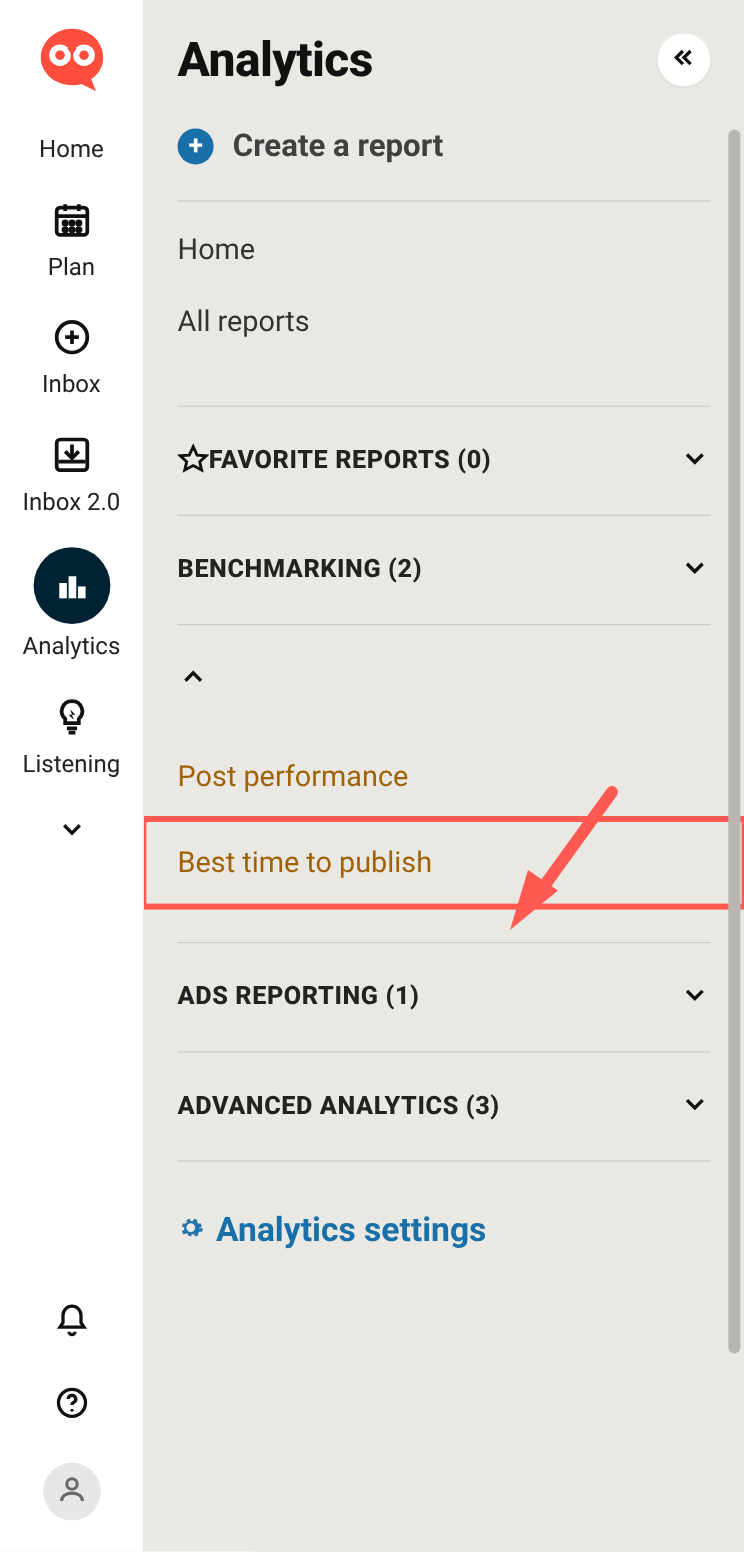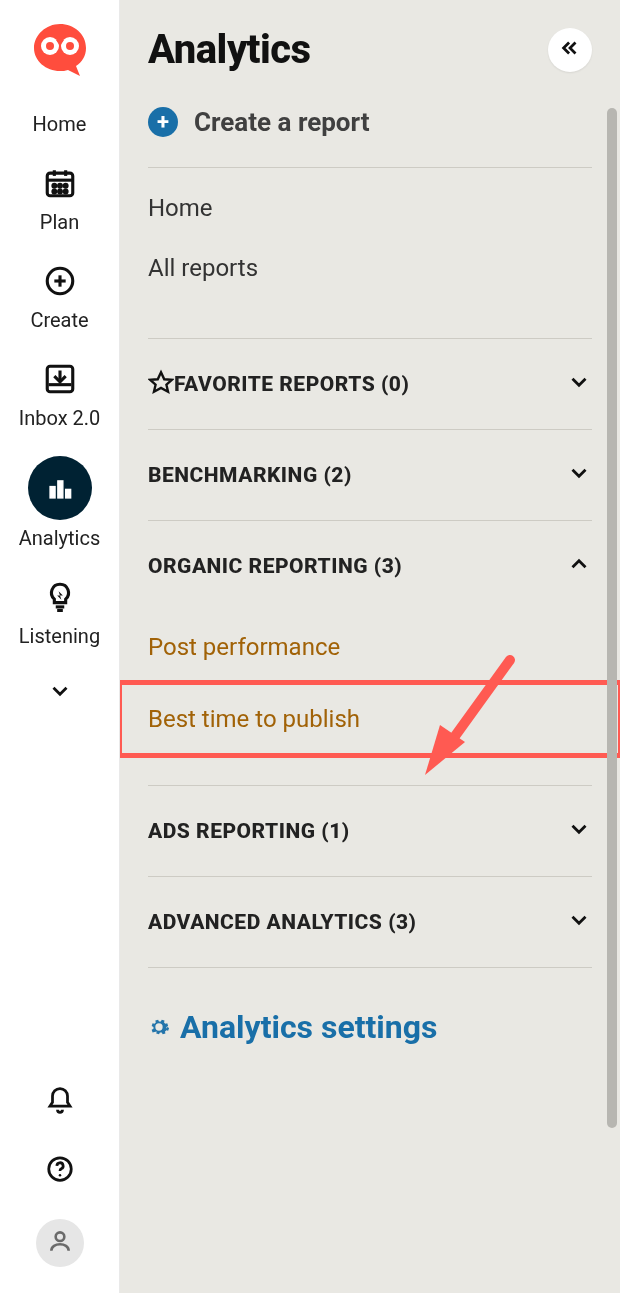--- a/index.html
+++ b/index.html
@@ -139,21 +139,21 @@
 .chev { width: 26px; height: 26px; }
 .sub-item {
   font-size: 24px;
   color: #a16207;
   padding: 22px 0;
   cursor: pointer;
 }
 .settings-link {
   display:flex; align-items:center; gap: 10px;
   color: #196fa8;
-  font-size: 32px;
+  font-size: 28px;
   font-weight: 700;
   margin-top: 40px;
   cursor:pointer;
 }
 
 
 .highlight-box {
   outline: 5px solid #ff5a52;
   outline-offset: -2px;
 }
@@ -211,21 +211,21 @@
   </div>
 
   <div class="rail-item">
     <span class="rail-icon">
       <svg viewBox="0 0 24 24" fill="none" stroke="#111" stroke-width="2.2">
         <circle cx="12" cy="12" r="9"></circle>
         <line x1="12" y1="8" x2="12" y2="16"></line>
         <line x1="8" y1="12" x2="16" y2="12"></line>
       </svg>
     </span>
-    <span class="rail-label">Create</span>
+    <span class="rail-label">Inbox</span>
   </div>
 
   <div class="rail-item">
     <span class="rail-icon">
       <svg viewBox="0 0 24 24" fill="none" stroke="#111" stroke-width="2.2">
         <rect x="3" y="3" width="18" height="18" rx="2"></rect>
         <polyline points="12,6 12,13"></polyline>
         <polyline points="8,10 12,14 16,10"></polyline>
         <line x1="4" y1="16" x2="20" y2="16"></line>
       </svg>
@@ -340,23 +340,20 @@
       <span class="section-title">BENCHMARKING (2)</span>
     </div>
     <span><svg class="chev" viewBox="0 0 24 24" fill="none" stroke="#111" stroke-width="2.6">
           <polyline points="6 9 12 15 18 9"></polyline>
         </svg></span>
   </div>
 
   <hr class="divider" style="margin-top:0">
 
   <div class="section-header">
-    <div class="section-left">
-      <span class="section-title">ORGANIC REPORTING (3)</span>
-    </div>
     <span><svg class="chev" viewBox="0 0 24 24" fill="none" stroke="#111" stroke-width="2.6">
           <polyline points="6 15 12 9 18 15"></polyline>
         </svg></span>
   </div>
 
   <div class="sub-item">Post performance</div>
 
   <div class="sub-item highlight-box" style="margin-left:-28px; margin-right:-28px; padding-left:28px; padding-right:44px;">Best time to publish</div>
 
 

